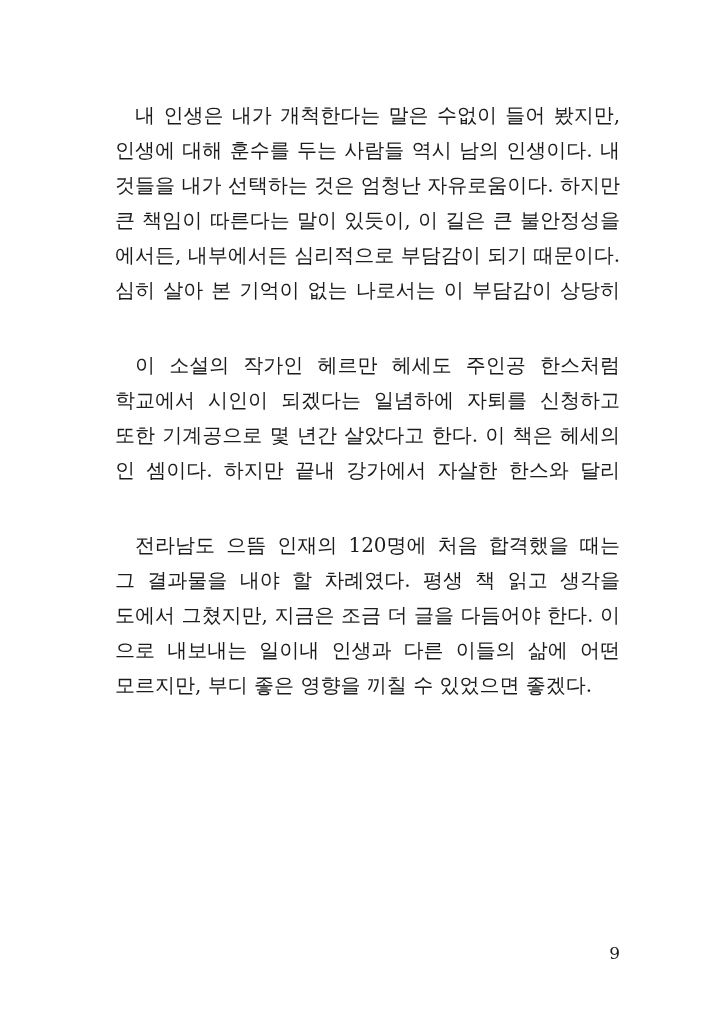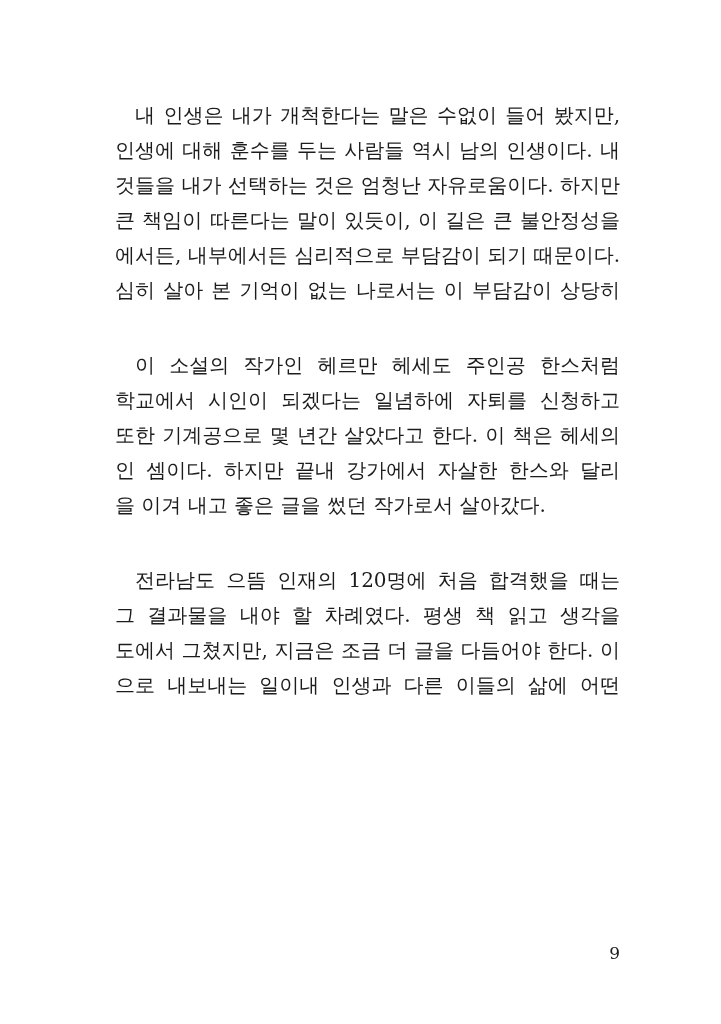--- a/index.html
+++ b/index.html
@@ -72,27 +72,27 @@
       <div class="line">큰 책임이 따른다는 말이 있듯이, 이 길은 큰 불안정성을 지닌다. 외부</div>
       <div class="line">에서든, 내부에서든 심리적으로 부담감이 되기 때문이다. 15년 동안 열</div>
       <div class="line last">심히 살아 본 기억이 없는 나로서는 이 부담감이 상당히 크다.</div>
     </div>
 
     <div class="para">
       <div class="line first">이 소설의 작가인 헤르만 헤세도 주인공 한스처럼 자신이 다니던 신</div>
       <div class="line">학교에서 시인이 되겠다는 일념하에 자퇴를 신청하고 스스로 공부했고,</div>
       <div class="line">또한 기계공으로 몇 년간 살았다고 한다. 이 책은 헤세의 자전적인 소설</div>
       <div class="line">인 셈이다. 하지만 끝내 강가에서 자살한 한스와 달리 그는 정신적 고난</div>
-      <div class="line last">을 이겨 내고 좋은 글을 썼던 작가로서 살아갔다.</div>
     </div>
 
     <div class="para">
       <div class="line first">전라남도 으뜸 인재의 120명에 처음 합격했을 때는 기뻤지만 지금은</div>
       <div class="line">그 결과물을 내야 할 차례였다. 평생 책 읽고 생각을 간단히 정리한 정</div>
       <div class="line">도에서 그쳤지만, 지금은 조금 더 글을 다듬어야 한다. 이 책을 세상 밖</div>
       <div class="line">으로 내보내는 일이내 인생과 다른 이들의 삶에 어떤 영향을 끼칠지는</div>
+      <div class="line last">모르지만, 부디 좋은 영향을 끼칠 수 있었으면 좋겠다.</div>
     </div>
 
   </div>
 
   <div class="page-number">9</div>
 
 </div>
 
 </body></html>

